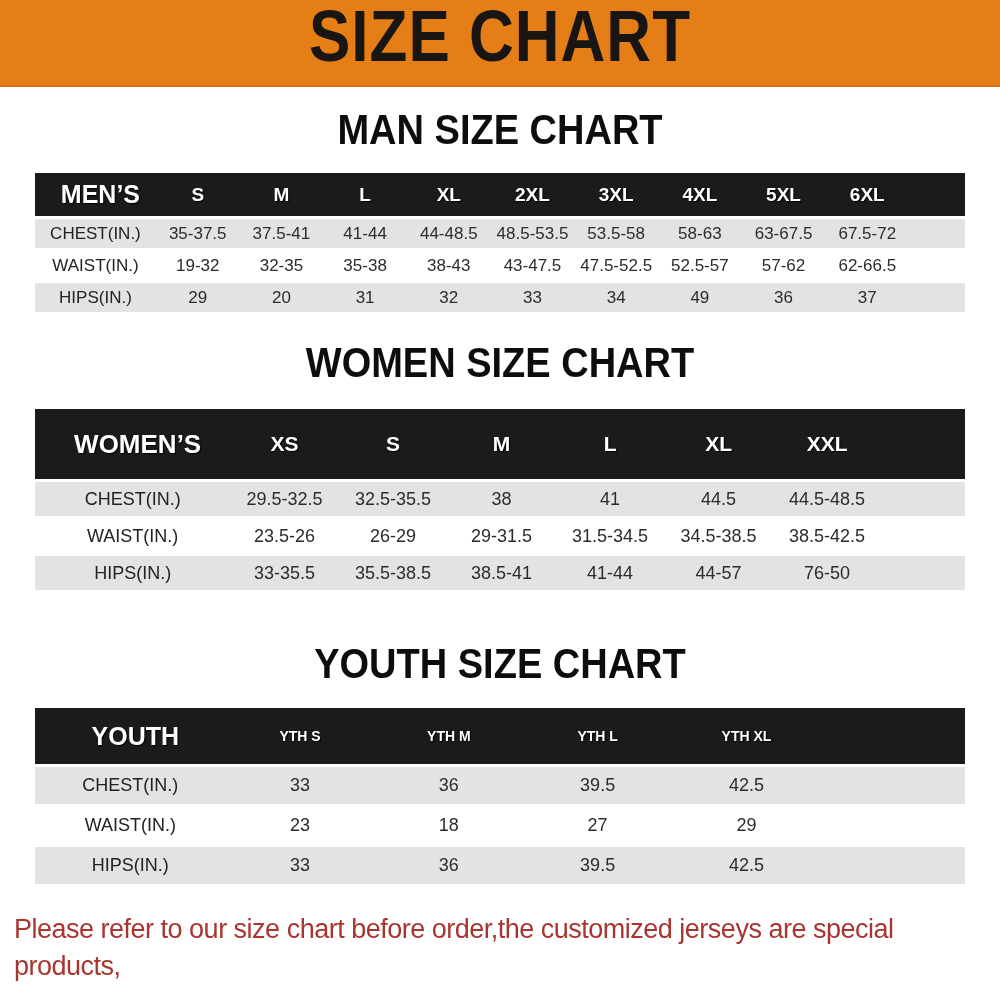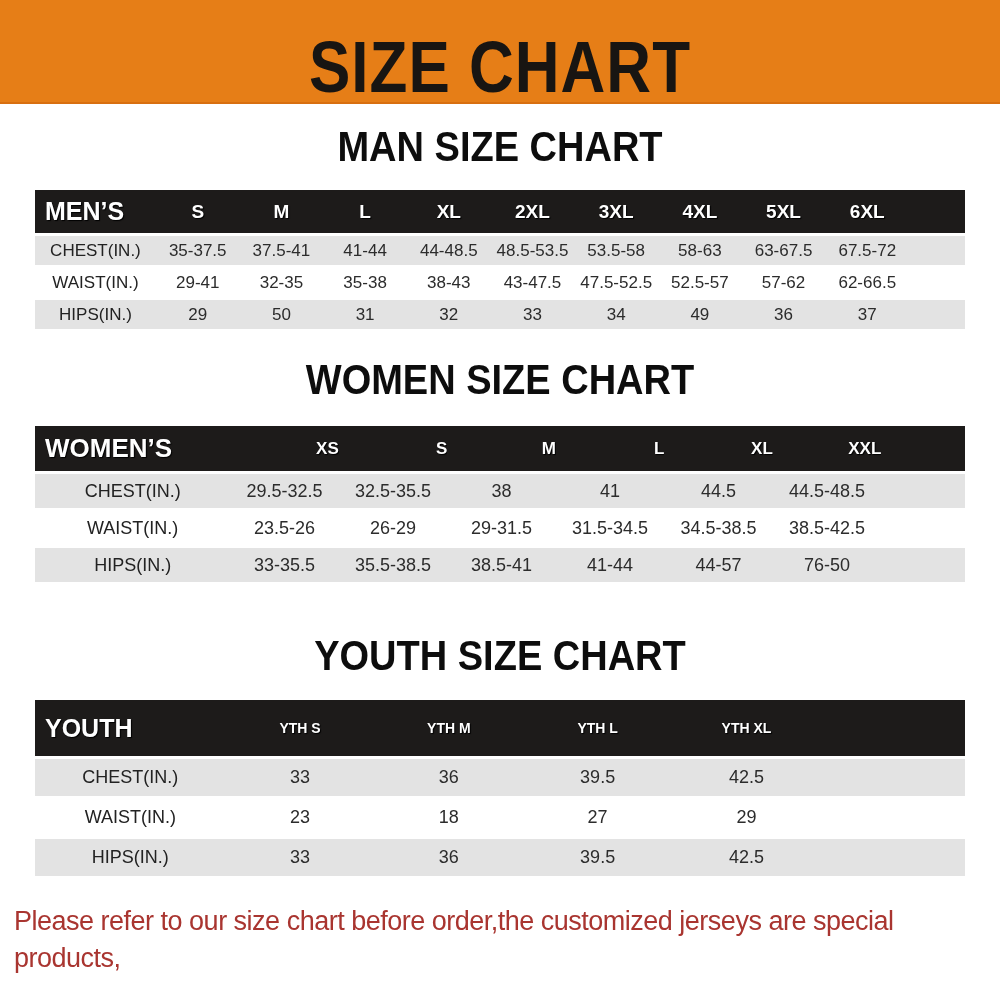--- a/index.html
+++ b/index.html
@@ -11,23 +11,23 @@
   }
   * { box-sizing: border-box; margin: 0; padding: 0; }
   html, body {
     width: 1000px; height: 1000px;
     background: #ffffff;
     font-family: "Liberation Sans", sans-serif;
     overflow: hidden;
   }
   
   .banner {
-    width: 1000px; height: 104px;
+    width: 1000px; height: 87px;
     background: var(--orange);
-    display: flex; align-items: flex-end; justify-content: center;
+    display: flex; align-items: flex-start; justify-content: center;
     border-bottom: 2px solid #d86f10;
   }
   .banner-title {
     font-size: 62px; font-weight: 800; color: #181512;
     letter-spacing: 1px;
     transform: scaleY(1.18);
     white-space: nowrap;
   }
   
   .section-title {
@@ -54,45 +54,45 @@
     overflow: hidden;
     white-space: nowrap;
   }
   thead tr.head-row td {
     background: var(--bar-black);
     color: #ffffff;
     font-weight: 700;
     text-shadow: 1px 1px 1px #000000;
   }
   thead td.head-label {
-    text-align: left;
+    text-align: center;
     padding-left: 10px;
   }
   tbody tr { background: #ffffff; }
   tbody tr:nth-child(odd) { background: var(--row-gray); }
   tbody td {
     color: #2c2c2c;
     font-size: 17px;
   }
   tbody td.row-label { font-size: 17px; color: #222222; }
   
   .sec-men   thead tr.head-row { height: 43px; }
-  .sec-women thead tr.head-row { height: 45px; }
+  .sec-women thead tr.head-row { height: 70px; }
   .sec-youth thead tr.head-row { height: 56px; }
   .sec-men   tbody tr { height: 29px; }
   .sec-women tbody tr { height: 34px; }
   .sec-youth tbody tr { height: 37px; }
   .sec-men   thead td.head-label { width: 13%;   font-size: 25px; }
   .sec-women thead td.head-label { width: 21%;   font-size: 26px; }
   .sec-youth thead td.head-label { width: 20.5%; font-size: 25px; }
   .sec-men   td.filler { width: 6%; }
   .sec-women td.filler { width: 9%; }
   .sec-youth td.filler { width: 15.5%; }
   .sec-men   thead td.col-head { font-size: 19px; }
-  .sec-women thead td.col-head { font-size: 17px; text-align: right; }
+  .sec-women thead td.col-head { font-size: 21px; }
   .sec-youth thead td.col-head { font-size: 14px; }
   .sec-women tbody td, .sec-youth tbody td { font-size: 18px; }
   
   .footer {
     margin-top: 24px;
     padding: 0 14px;
     color: var(--red);
     font-size: 27px;
     line-height: 37px;
     letter-spacing: -0.5px;
@@ -133,35 +133,35 @@
           <td class="cell">44-48.5</td>
           <td class="cell">48.5-53.5</td>
           <td class="cell">53.5-58</td>
           <td class="cell">58-63</td>
           <td class="cell">63-67.5</td>
           <td class="cell">67.5-72</td>
           <td class="filler"></td>
         </tr>
         <tr>
           <td class="row-label">WAIST(IN.)</td>
-          <td class="cell">29-41</td>
+          <td class="cell">19-32</td>
           <td class="cell">32-35</td>
           <td class="cell">35-38</td>
           <td class="cell">38-43</td>
           <td class="cell">43-47.5</td>
           <td class="cell">47.5-52.5</td>
           <td class="cell">52.5-57</td>
           <td class="cell">57-62</td>
           <td class="cell">62-66.5</td>
           <td class="filler"></td>
         </tr>
         <tr>
           <td class="row-label">HIPS(IN.)</td>
           <td class="cell">29</td>
-          <td class="cell">50</td>
+          <td class="cell">20</td>
           <td class="cell">31</td>
           <td class="cell">32</td>
           <td class="cell">33</td>
           <td class="cell">34</td>
           <td class="cell">49</td>
           <td class="cell">36</td>
           <td class="cell">37</td>
           <td class="filler"></td>
         </tr>
       </tbody>

